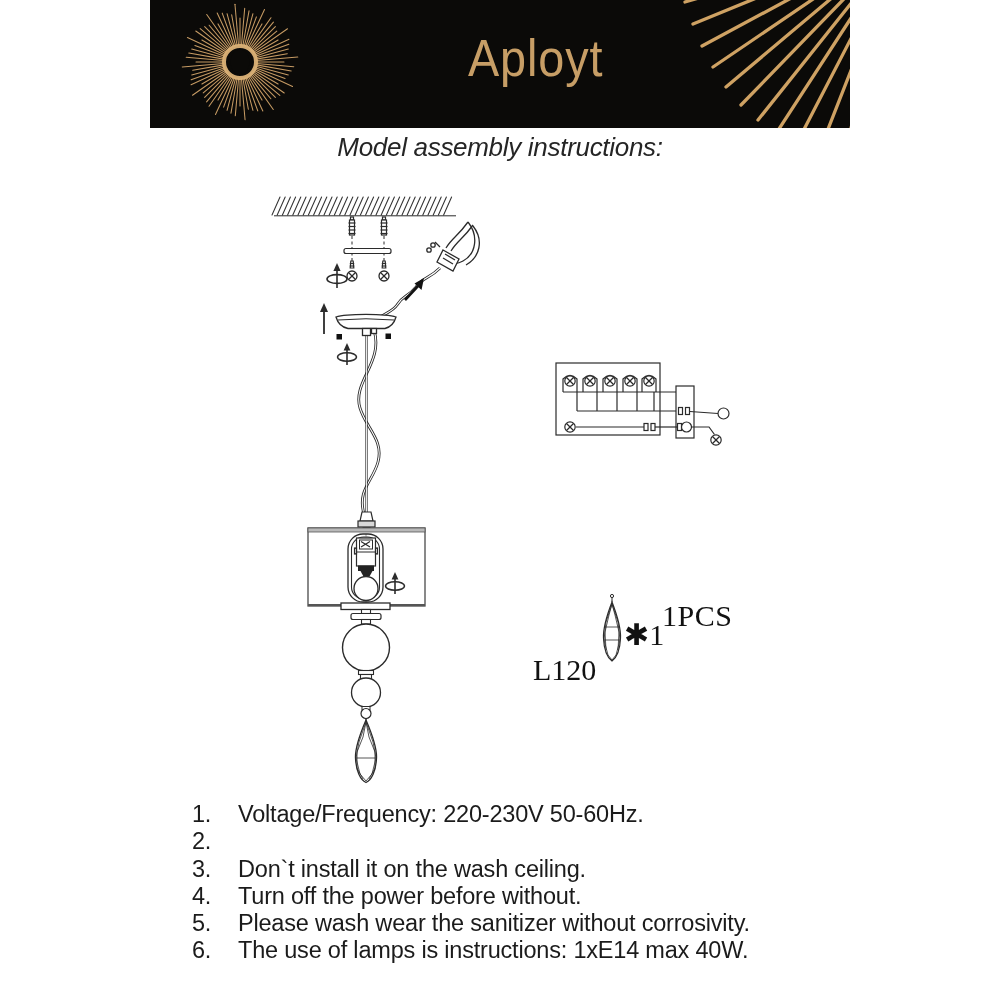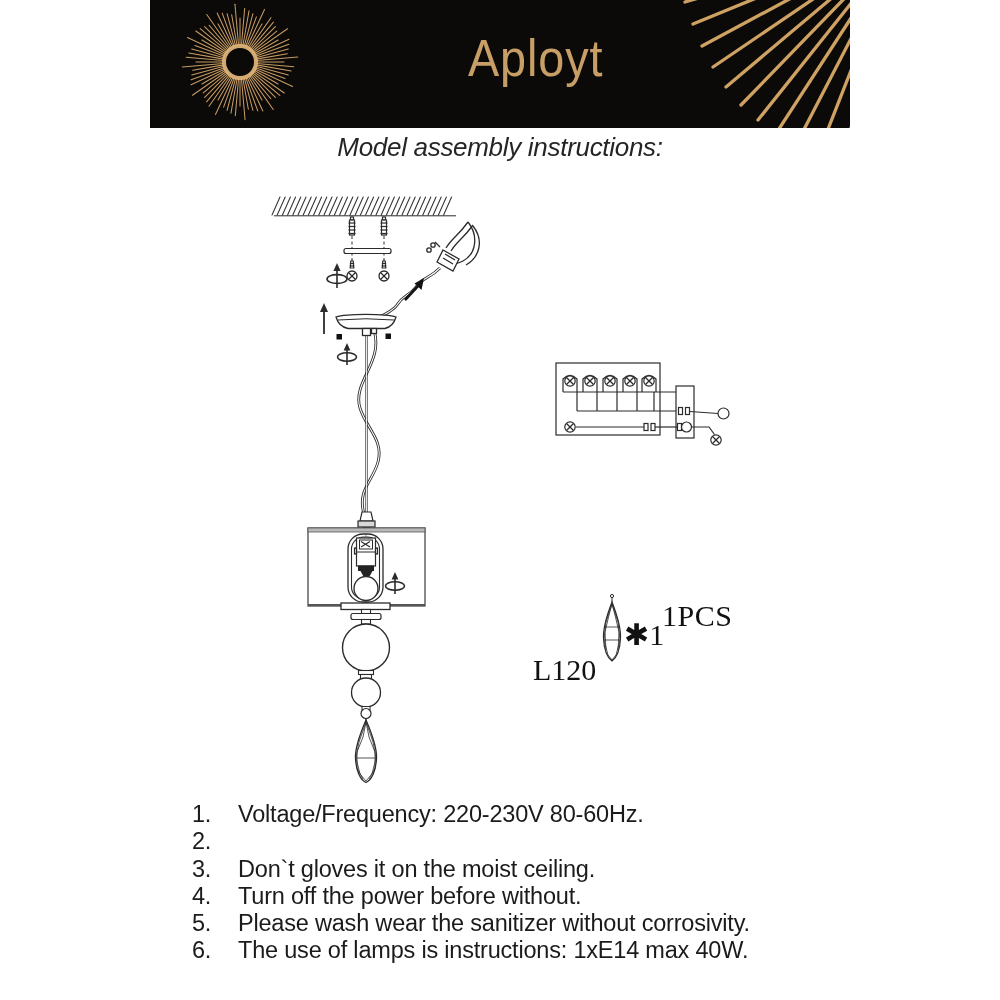--- a/index.html
+++ b/index.html
@@ -360,28 +360,28 @@
 
   <div class="partsline">
     <span class="p-l120">L120</span>
     <span class="p-qty">✱1</span>
     <span class="p-pcs">1PCS</span>
   </div>
 
   <ol class="instructions">
       <li>
         <span class="num">1.</span>
-        <span>Voltage/Frequency: 220-230V 80-60Hz.</span>
+        <span>Voltage/Frequency: 220-230V 50-60Hz.</span>
       </li>
       <li>
         <span class="num">2.</span>
       </li>
       <li>
         <span class="num">3.</span>
-        <span>Don`t gloves it on the moist ceiling.</span>
+        <span>Don`t install it on the wash ceiling.</span>
       </li>
       <li>
         <span class="num">4.</span>
         <span>Turn off the power before without.</span>
       </li>
       <li>
         <span class="num">5.</span>
         <span>Please wash wear the sanitizer without corrosivity.</span>
       </li>
       <li>

